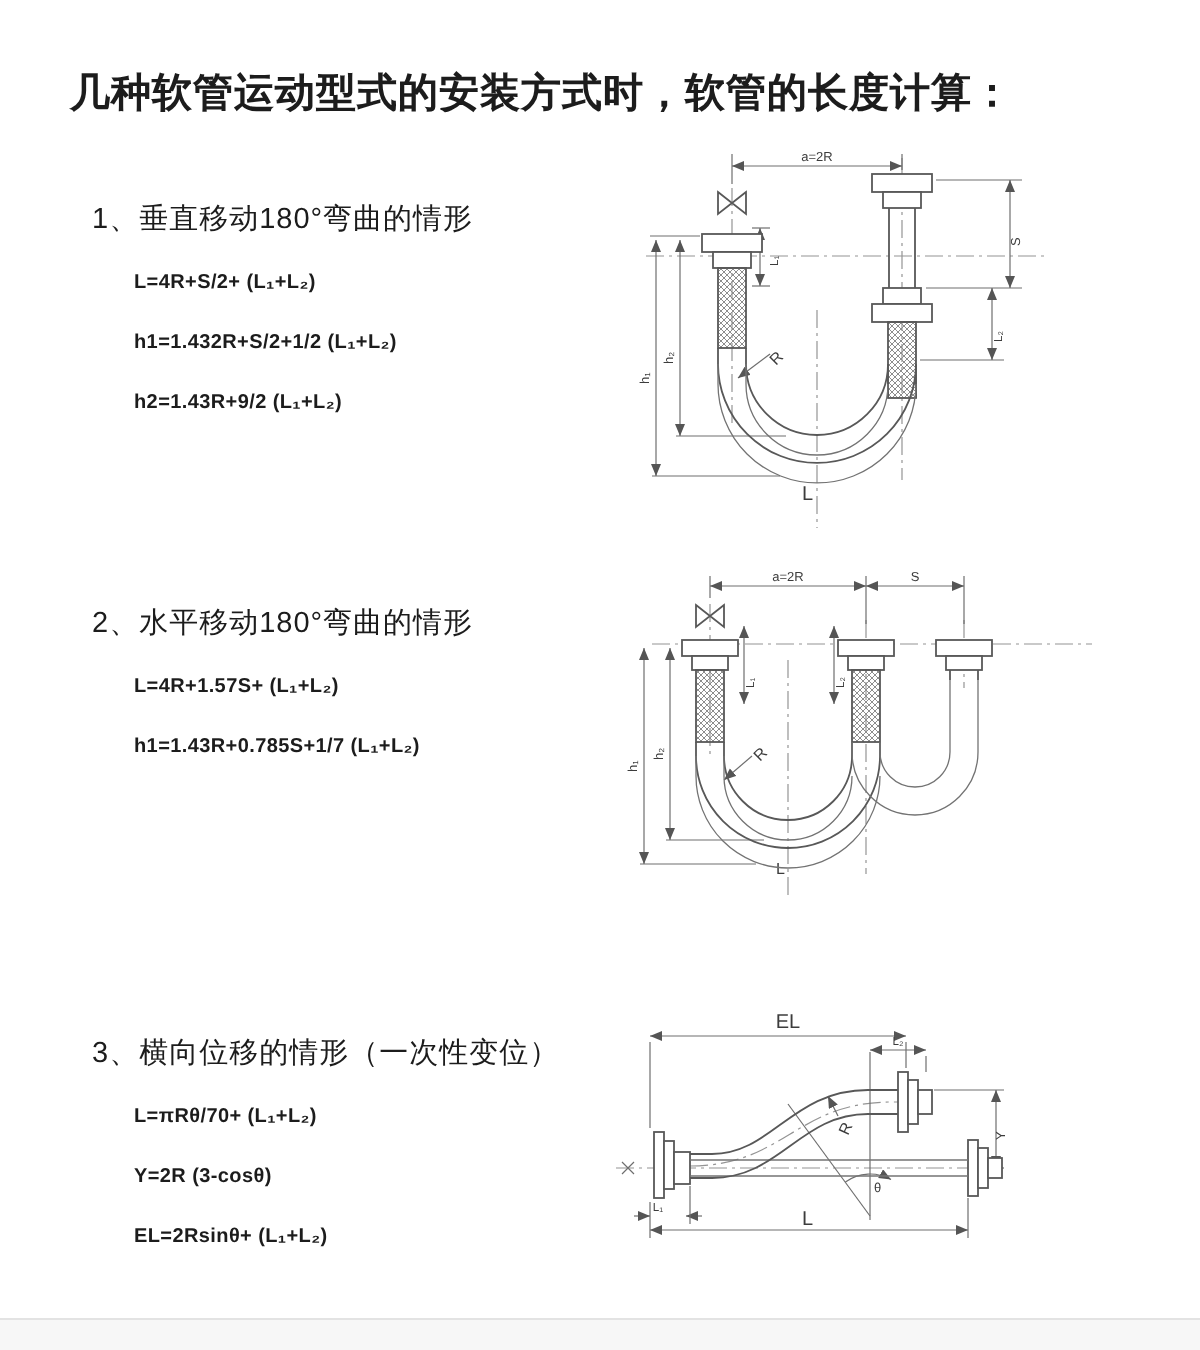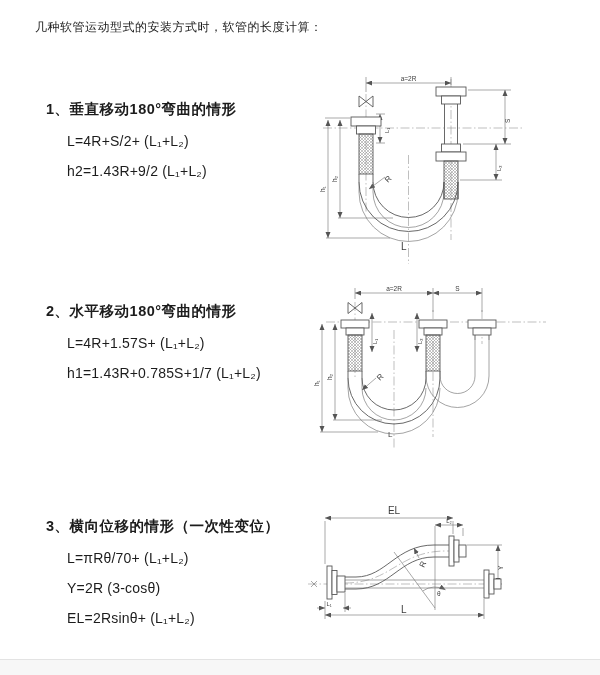--- a/index.html
+++ b/index.html
@@ -1,23 +1,23 @@
 <!DOCTYPE html>
 <html><head>
 <meta charset="utf-8">
 <style>
   * {margin:0; padding:0; box-sizing:border-box}
   html,body {width:600px; height:675px}
   body {background:#ffffff; font-family:"Liberation Sans","DejaVu Sans",sans-serif; position:relative; overflow:hidden}
   .page {position:absolute; inset:0; background:#fff; color:#1c1c1c}
-  .title {position:absolute; left:35px; top:19px; font-size:12px; font-weight:400; letter-spacing:.5px}
+  .title {position:absolute; left:35px; top:33px; font-size:20px; font-weight:700; letter-spacing:.5px}
   .sec {position:absolute; left:46px}
   #sec1 {top:100px} #sec2 {top:302px} #sec3 {top:517px}
-  .sec-heading {font-size:14.5px; font-weight:700; height:26px; letter-spacing:.5px}
-  .formula {font-size:14px; font-weight:400; height:30px; display:flex; align-items:center; padding-left:21px; letter-spacing:.2px}
+  .sec-heading {font-size:14.5px; font-weight:400; height:26px; letter-spacing:.5px}
+  .formula {font-size:10px; font-weight:700; height:30px; display:flex; align-items:center; padding-left:21px; letter-spacing:.2px}
   .diag {position:absolute}
   #d1 {left:293px; top:70px; width:292px; height:198px}
   #d2 {left:310px; top:282px; width:287px; height:180px}
   #d3 {left:298px; top:496px; width:299px; height:158px}
   svg .cl  {stroke:#949494; stroke-width:.6; fill:none; stroke-dasharray:9 2.5 1.5 2.5}
   svg .dim {stroke:#6e6e6e; stroke-width:.6; fill:none}
   svg .sld {stroke:#585858; stroke-width:.9; fill:none}
   svg .thn {stroke:#737373; stroke-width:.65; fill:none}
   svg .fit rect {stroke:#585858; stroke-width:.9; fill:#fff}
   svg .fit path {stroke:#585858; stroke-width:.9; fill:none}
@@ -30,20 +30,21 @@
 </head>
 <body>
 
 <div class="page">
 
   <div class="title">几种软管运动型式的安装方式时，软管的长度计算：</div>
 
   <div class="sec" id="sec1">
     <div class="sec-heading">1、垂直移动180°弯曲的情形</div>
     <div class="formula">L=4R+S/2+ (L₁+L₂)</div>
+    <div class="formula">h1=1.432R+S/2+1/2 (L₁+L₂)</div>
     <div class="formula">h2=1.43R+9/2 (L₁+L₂)</div>
   </div>
 
   <div class="sec" id="sec2">
     <div class="sec-heading">2、水平移动180°弯曲的情形</div>
     <div class="formula">L=4R+1.57S+ (L₁+L₂)</div>
     <div class="formula">h1=1.43R+0.785S+1/7 (L₁+L₂)</div>
   </div>
 
   <div class="sec" id="sec3">

